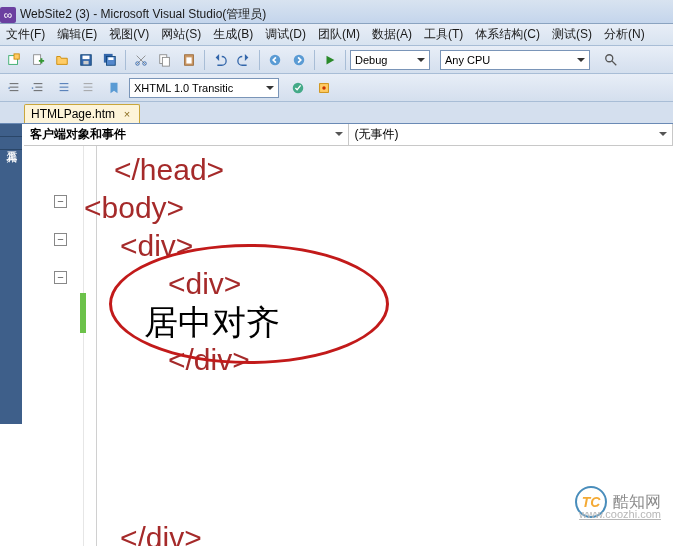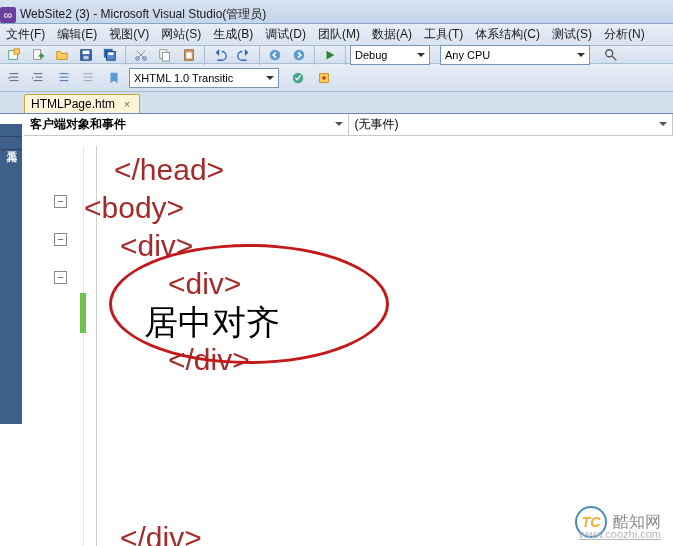--- a/index.html
+++ b/index.html
@@ -6,21 +6,21 @@
 body { background: #fff; width: 673px; height: 546px; overflow: hidden; position: relative; font-size: 12px; }
 
 .titlebar { background: linear-gradient(#d8e3f0, #c4d5ec); height: 24px; display: flex; align-items: flex-end; padding: 0 0; border-bottom: 1px solid #8aa3c0; }
 .titlebar .vs-icon { width: 16px; height: 16px; background: #6b3fa0; border-radius: 2px; display: flex; align-items: center; justify-content: center; margin-right: 4px; position: relative; }
 .titlebar .vs-icon::before { content: "∞"; color: #fff; font-size: 12px; line-height: 1; }
 .titlebar .title-text { font-size: 12px; color: #1a1a1a; }
 
 .menubar { background: linear-gradient(#e8eef7, #d8e3f0); height: 22px; display: flex; align-items: center; border-bottom: 1px solid #a8bdd6; }
 .menubar .menu-item { padding: 10px 6px; font-size: 12px; color: #1a1a1a; cursor: default; }
 
-.toolbar { background: linear-gradient(#e8eef7, #d4dfee); height: 18px; display: flex; align-items: center; border-bottom: 1px solid #a8bdd6; padding: 0 3px; gap: 2px; }
+.toolbar { background: linear-gradient(#e8eef7, #d4dfee); height: 28px; display: flex; align-items: center; border-bottom: 1px solid #a8bdd6; padding: 0 3px; gap: 2px; }
 .toolbar .sep { width: 1px; height: 20px; background: #a8bdd6; margin: 0 2px; }
 .tbtn { width: 22px; height: 22px; display: flex; align-items: center; justify-content: center; border: 1px solid transparent; border-radius: 2px; cursor: default; }
 .tbtn svg { width: 14px; height: 14px; }
 .combo { height: 20px; border: 1px solid #7a95b8; background: #fff; font-size: 11px; padding: 0 18px 0 4px; position: relative; display: flex; align-items: center; min-width: 80px; }
 .combo::after { content: ""; position: absolute; right: 4px; top: 7px; border: 4px solid transparent; border-top-color: #333; }
 .combo.wide { min-width: 150px; }
 
 .toolbar2 { background: linear-gradient(#e8eef7, #d4dfee); height: 28px; display: flex; align-items: center; border-bottom: 1px solid #a8bdd6; padding: 0 3px; gap: 2px; }
 
 .tab-well { background: #d4dfee; height: 22px; display: flex; align-items: flex-end; border-bottom: 1px solid #6a8ab5; padding-left: 24px; }
@@ -40,21 +40,21 @@
 .code { position: absolute; left: 60px; top: 5px; font-family: "SimSun", "Consolas", monospace; font-size: 30px; line-height: 38px; color: #000; }
 .code .tag { color: #a52a2a; }
 .code .text { color: #000; }
 .code-row { display: flex; align-items: center; white-space: pre; }
 .fold { position: absolute; width: 13px; height: 13px; border: 1px solid #888; background: #fff; display: flex; align-items: center; justify-content: center; font-size: 11px; color: #555; line-height: 1; }
 .fold.minus::before { content: "−"; }
 .change-bar { position: absolute; left: 56px; width: 6px; background: #6cc24a; }
 
 .ellipse { position: absolute; border: 3px solid #c21a1a; border-radius: 50%; pointer-events: none; }
 
-.watermark { position: absolute; right: 12px; bottom: 8px; display: flex; align-items: center; gap: 6px; opacity: 0.85; }
+.watermark { position: absolute; right: 12px; bottom: 28px; display: flex; align-items: center; gap: 6px; opacity: 0.85; }
 .watermark .logo { width: 32px; height: 32px; border: 2px solid #2a7ab0; border-radius: 50%; display: flex; align-items: center; justify-content: center; color: #f39c12; font-weight: bold; font-size: 14px; font-style: italic; background: #fff; }
 .watermark .txt { color: #777; font-size: 16px; }
 .watermark .url { position: absolute; right: 0; bottom: -2px; font-size: 11px; color: #aaa; text-decoration: underline; }
 </style>
 </head>
 <body>
 
 <div class="titlebar">
   <span class="vs-icon"></span>
   <span class="title-text">WebSite2 (3) - Microsoft Visual Studio(管理员)</span>

